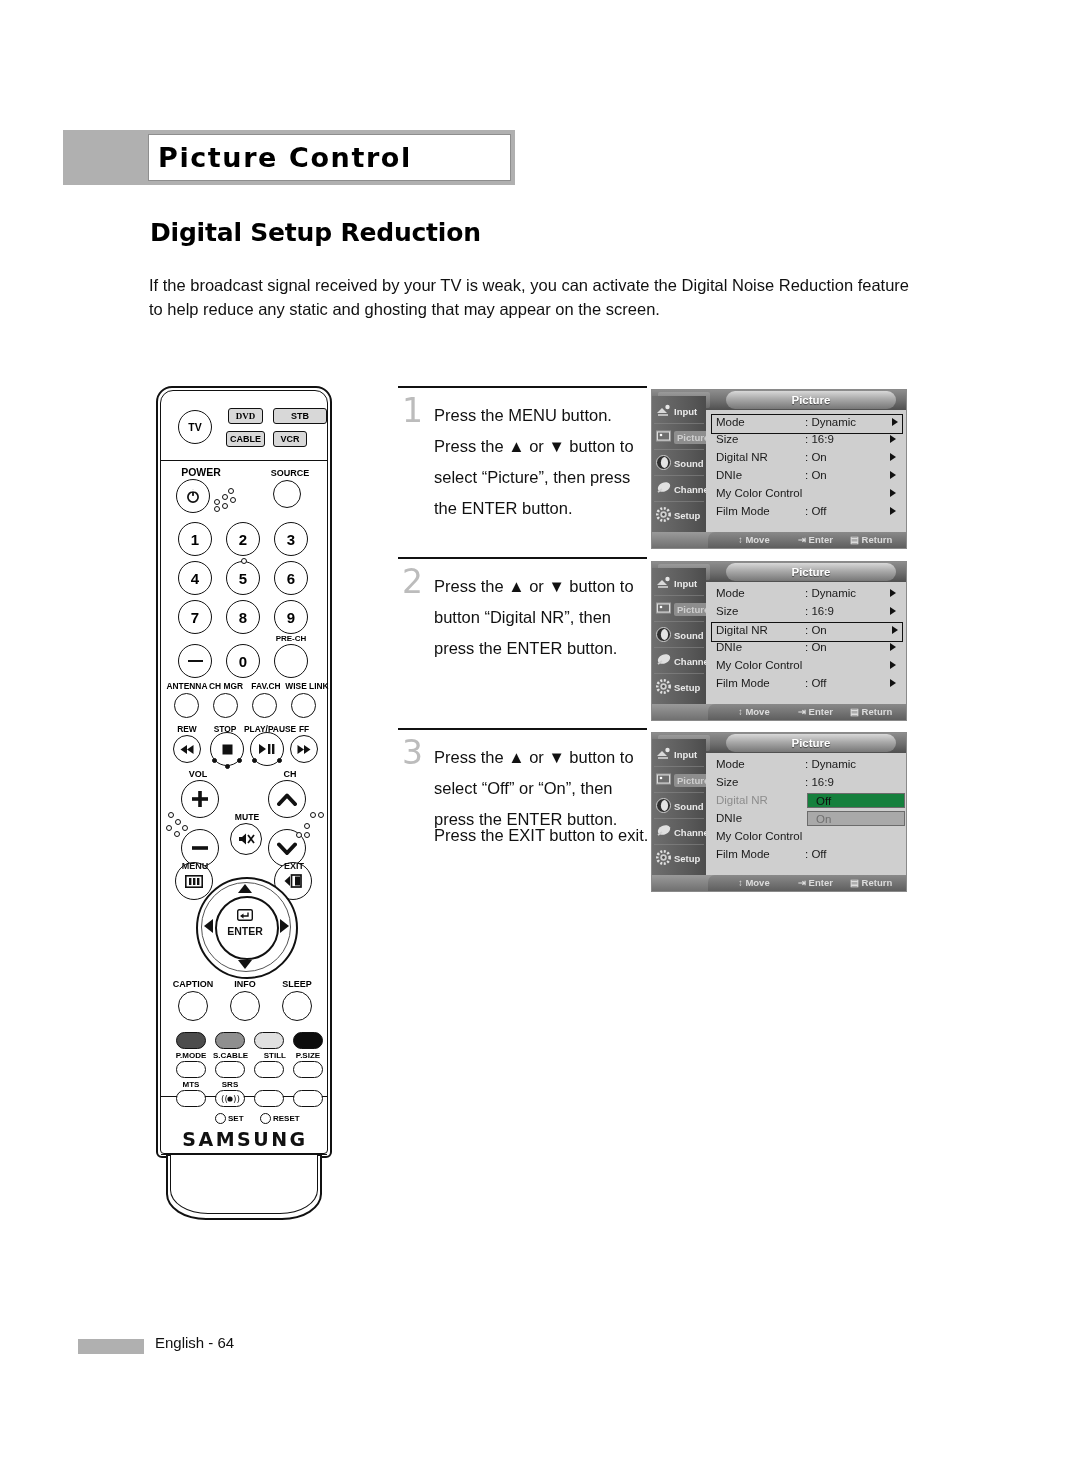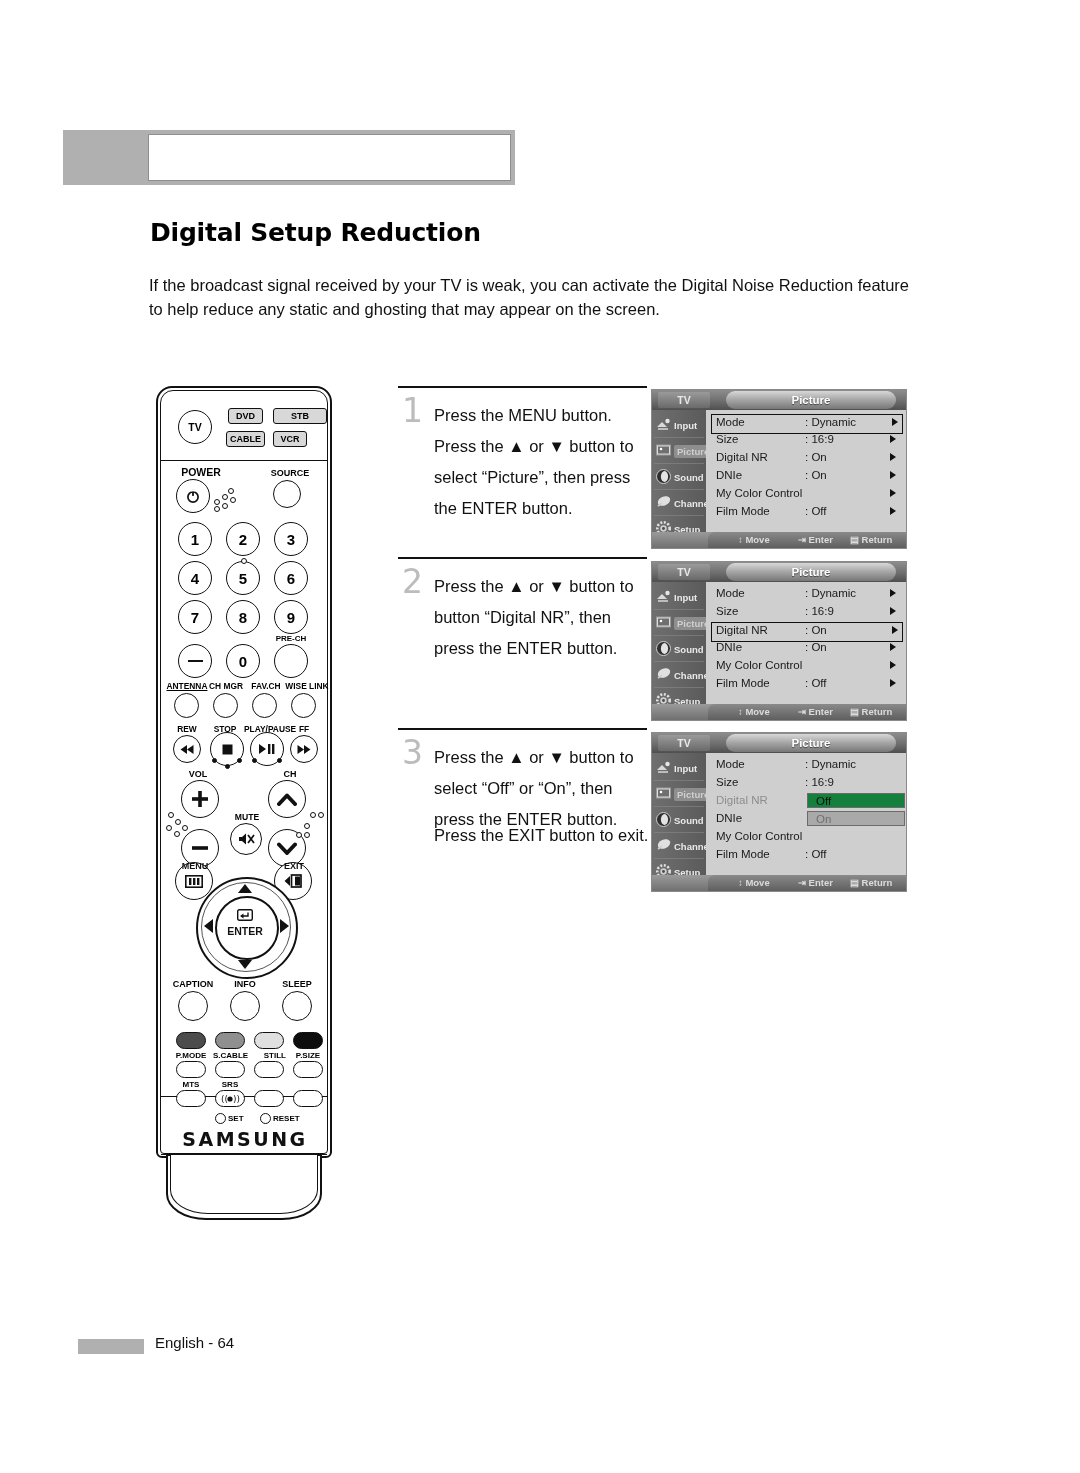--- a/index.html
+++ b/index.html
@@ -61,22 +61,22 @@
   .osd-topbar{position:absolute;left:0;top:0;width:254px;height:20px;
        background:linear-gradient(180deg,#8d8d8d 0%,#6e6e6e 55%,#4f4f4f 100%);}
   .osd-tv{position:absolute;left:6px;top:2px;width:52px;height:16px;line-height:16px;text-align:center;
        font-size:10.5px;font-weight:bold;color:#e8e8e8;
        background:linear-gradient(180deg,#9a9a9a,#6a6a6a);border-radius:2px;}
   .osd-title-cap{position:absolute;left:74px;top:1px;width:170px;height:18px;border-radius:9px;
        background:linear-gradient(180deg,#d8d8d8 0%,#a9a9a9 45%,#777 100%);}
   .osd-title{position:absolute;left:74px;top:1px;width:170px;height:18px;line-height:18px;text-align:center;
        font-size:11.5px;font-weight:bold;color:#ffffff;text-shadow:0 1px 1px rgba(0,0,0,.55);}
 
-  .osd-side{position:absolute;left:0;top:20px;width:54px;height:138px;
-       background:linear-gradient(90deg,#6f6f6f,#585858 70%,#4c4c4c);padding-left:33px;}
+  .osd-side{position:absolute;left:0;top:6px;width:54px;height:138px;
+       background:linear-gradient(90deg,#6f6f6f,#585858 70%,#4c4c4c);}
   .osd-side-item{position:absolute;left:0;width:54px;height:26px;display:flex;align-items:center;}
   .osd-side-item .sname{font-size:9.5px;font-weight:bold;color:#e9e9e9;}
   .osd-side-sep{position:absolute;left:2px;width:50px;height:0;border-top:1px solid #8c8c8c;opacity:.55;}
   .sic{position:absolute;left:3px;width:17px;height:17px;}
 
   .osd-body{position:absolute;left:54px;top:20px;width:200px;height:122px;background:#cfcfcf;}
   .mrow{position:absolute;left:6px;width:188px;height:17px;font-size:11.5px;color:#1a1a1a;}
   .mlabel{position:absolute;left:4px;top:1px;}
   .mval{position:absolute;left:93px;top:1px;}
   .marrow{position:absolute;right:4px;top:3px;width:0;height:0;
@@ -97,41 +97,42 @@
   
   #footer-bar{position:absolute;left:78px;top:1339px;width:66px;height:15px;background:#b0b0b0;}
   #footer-text{position:absolute;left:155px;top:1334px;font-size:15px;color:#111;}
 </style>
 </head>
 <body>
 
 <div id="page-header">
   <div id="header-grey-bar"></div>
   <div id="header-white-box"></div>
+  <div id="header-title">Picture Control</div>
 </div>
 
 <div id="section-title">Digital Setup Reduction</div>
 <div id="intro-paragraph">If the broadcast signal received by your TV is weak, you can activate the Digital Noise Reduction feature to help reduce any static and ghosting that may appear on the screen.</div>
 
 <div id="remote">
   <div class="rc-body">
     <div class="rc-outline rc-shell-main"></div>
     <div class="rc-outline rc-shell-inner"></div>
     <div class="rc-outline rc-bottom"></div>
     <div class="rc-outline rc-bottom-inner"></div>
 
     <div class="rc-hline" style="top:78px;"></div>
     <div class="rc-hline" style="top:714px;"></div>
     <div class="rc-hline" style="top:772px;"></div>
 
     <div class="btn btn-round" style="left:26px;top:28px;width:34px;height:34px;">
       <span style="font-size:10.5px;font-weight:bold;">TV</span>
     </div>
     <div class="btn btn-rect" style="left:76px;top:26px;width:35px;height:16px;background:#d8d8d8;">
-      <span style="font-size:9px;font-weight:bold;">DVD</span>
+      <span style="font-size:9px;font-weight:bold;font-family:Liberation Serif, serif;">DVD</span>
     </div>
     <div class="btn btn-rect" style="left:121px;top:26px;width:54px;height:16px;background:#d8d8d8;">
       <span style="font-size:9px;font-weight:bold;">STB</span>
     </div>
     <div class="btn btn-rect" style="left:74px;top:49px;width:39px;height:16px;background:#d8d8d8;">
       <span style="font-size:9px;font-weight:bold;">CABLE</span>
     </div>
     <div class="btn btn-rect" style="left:121px;top:49px;width:34px;height:16px;background:#d8d8d8;">
       <span style="font-size:9px;font-weight:bold;">VCR</span>
     </div>
@@ -166,21 +167,21 @@
     <div class="btn btn-round num" style="left:74px;top:218px;width:34px;height:34px;">8</div>
     <div class="btn btn-round num" style="left:122px;top:218px;width:34px;height:34px;">9</div>
 
     <div class="lbl" style="left:116px;top:252px;width:46px;font-size:8px;">PRE-CH</div>
     <div class="btn btn-round" style="left:26px;top:262px;width:34px;height:34px;">
       <span style="display:block;width:15px;height:2.4px;background:#111;"></span>
     </div>
     <div class="btn btn-round num" style="left:74px;top:262px;width:34px;height:34px;">0</div>
     <div class="btn btn-round" style="left:122px;top:262px;width:34px;height:34px;"></div>
 
-    <div class="lbl" style="left:11px;top:299px;width:48px;font-size:8.4px;text-decoration:underline;">ANTENNA</div>
+    <div class="lbl" style="left:11px;top:299px;width:48px;font-size:8.4px;">ANTENNA</div>
     <div class="lbl" style="left:50px;top:299px;width:48px;font-size:8.4px;">CH MGR</div>
     <div class="lbl" style="left:90px;top:299px;width:48px;font-size:8.4px;">FAV.CH</div>
     <div class="lbl" style="left:129px;top:299px;width:52px;font-size:8.4px;">WISE LINK</div>
     <div class="btn btn-round" style="left:22px;top:311px;width:25px;height:25px;border-width:1.4px;"></div>
     <div class="btn btn-round" style="left:61px;top:311px;width:25px;height:25px;border-width:1.4px;"></div>
     <div class="btn btn-round" style="left:100px;top:311px;width:25px;height:25px;border-width:1.4px;"></div>
     <div class="btn btn-round" style="left:139px;top:311px;width:25px;height:25px;border-width:1.4px;"></div>
 
     <div class="lbl" style="left:22px;top:342px;width:26px;font-size:8.4px;">REW</div>
     <div class="lbl" style="left:58px;top:342px;width:30px;font-size:8.4px;">STOP</div>

